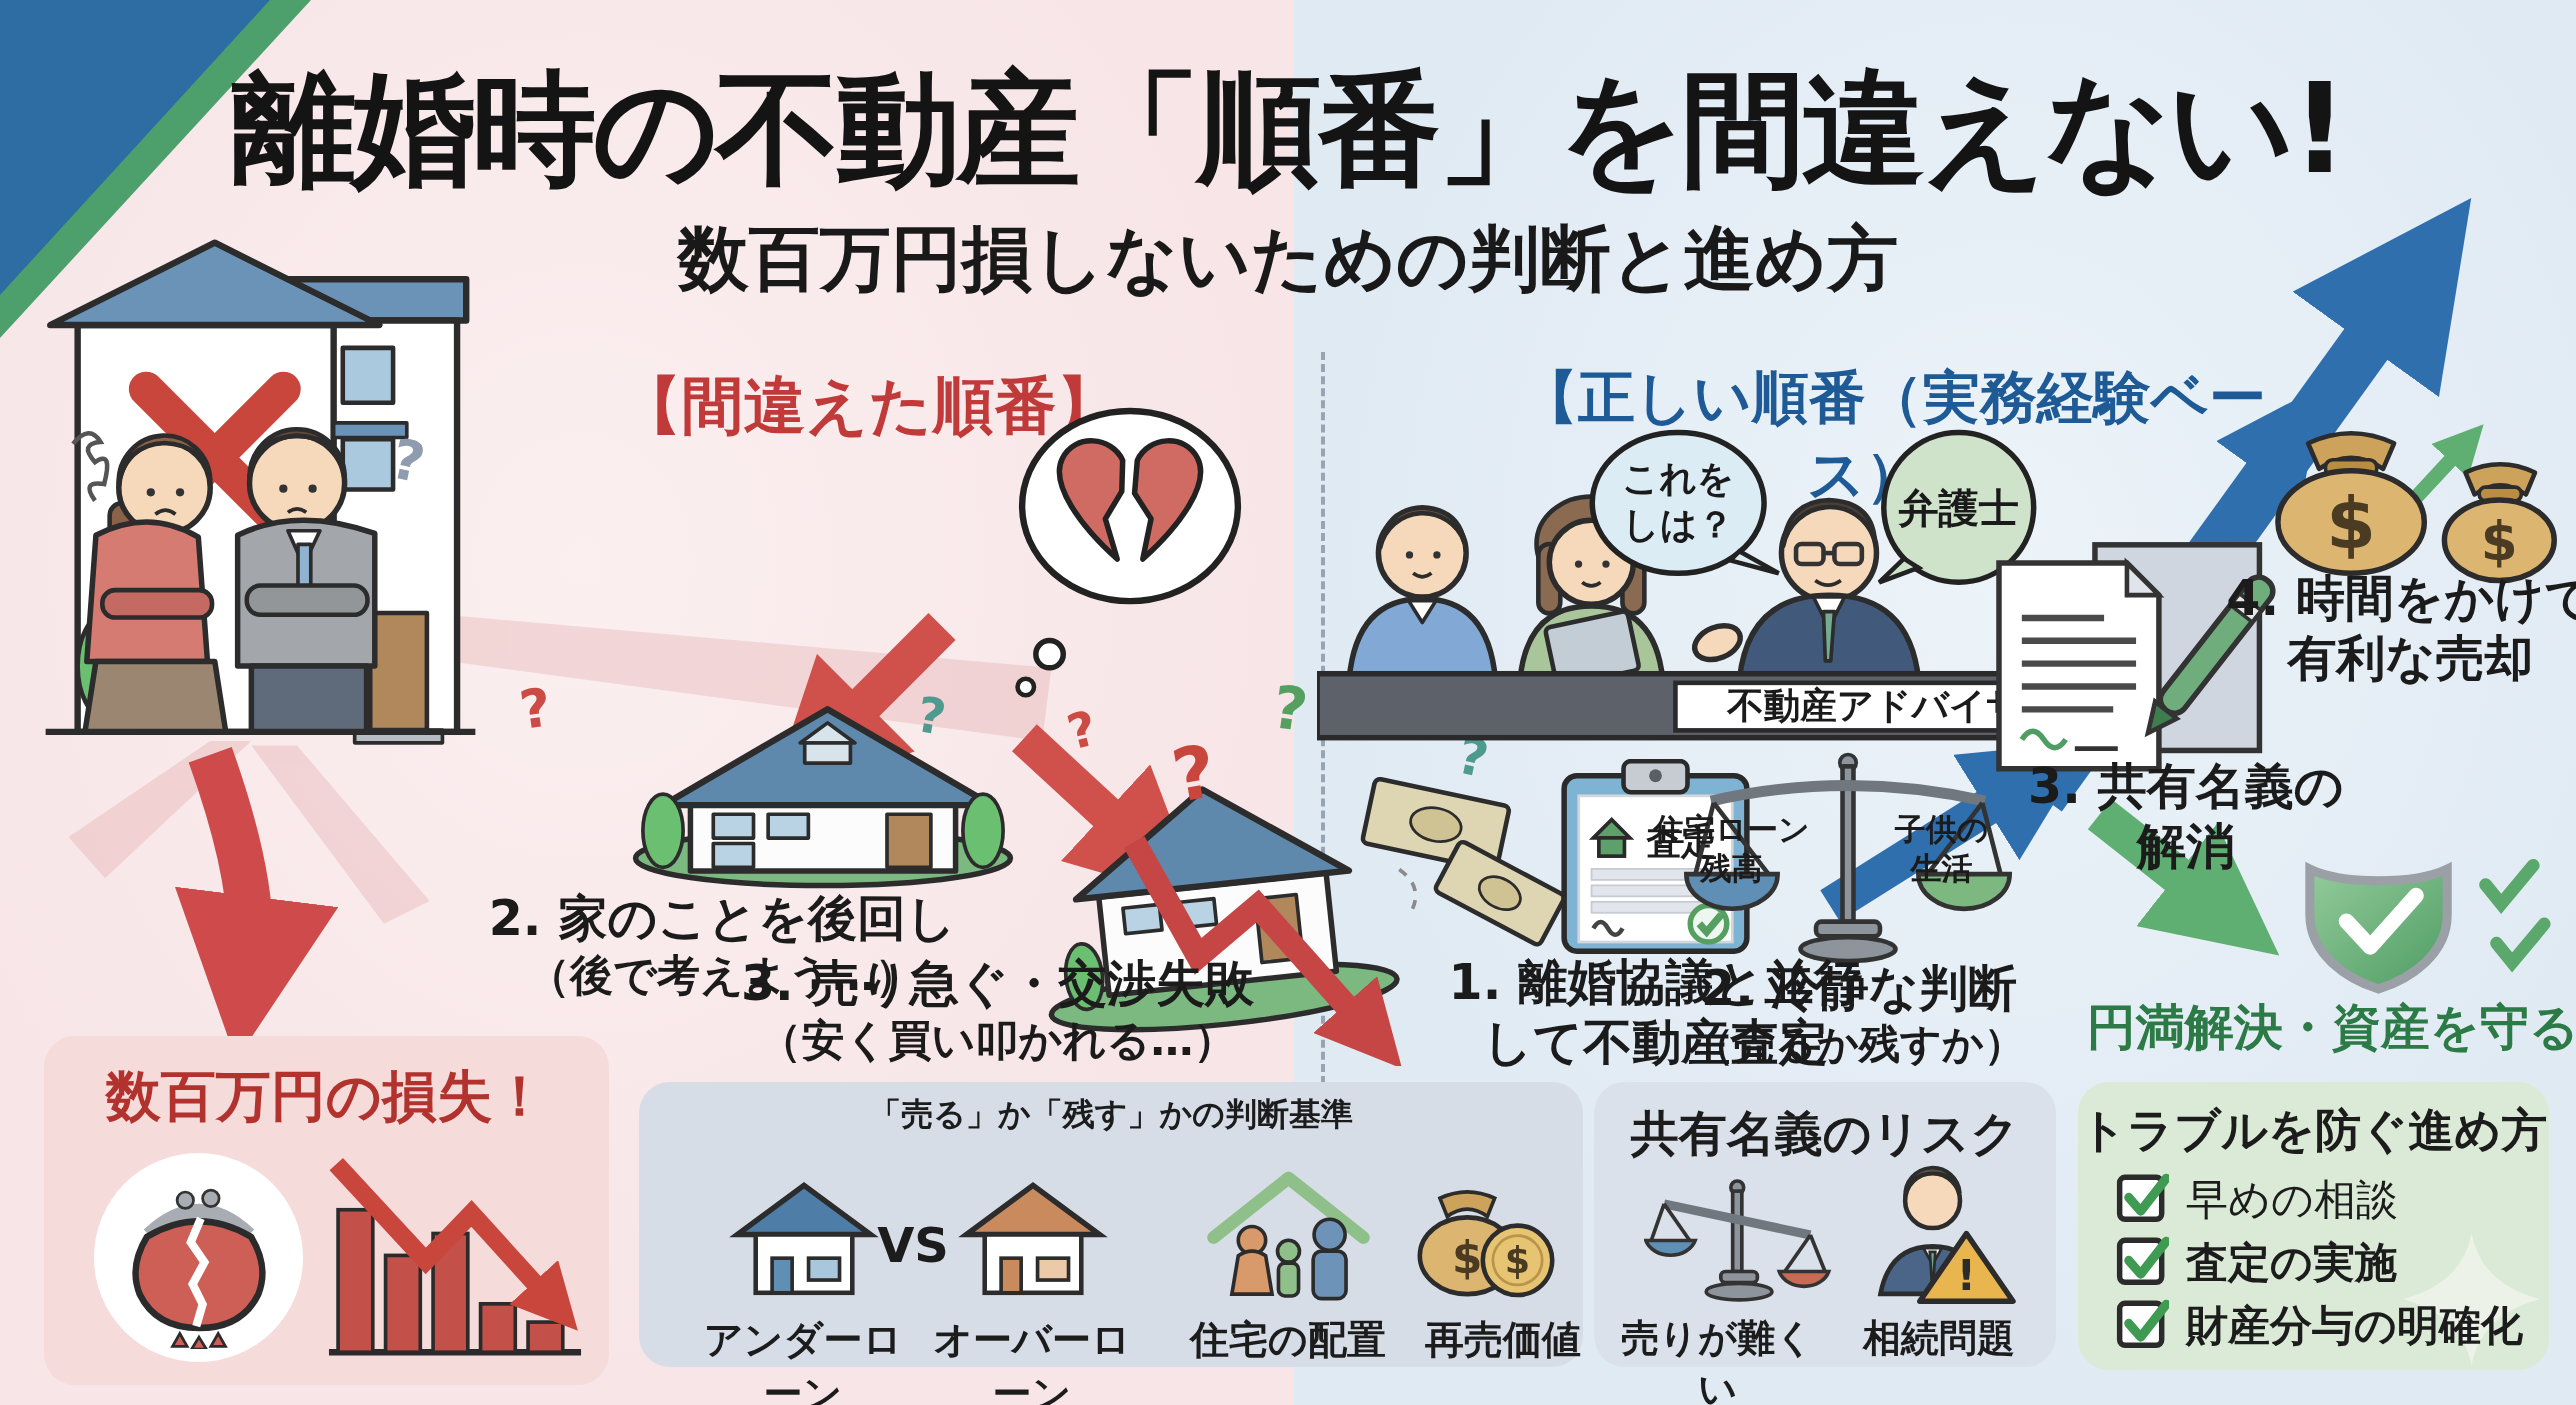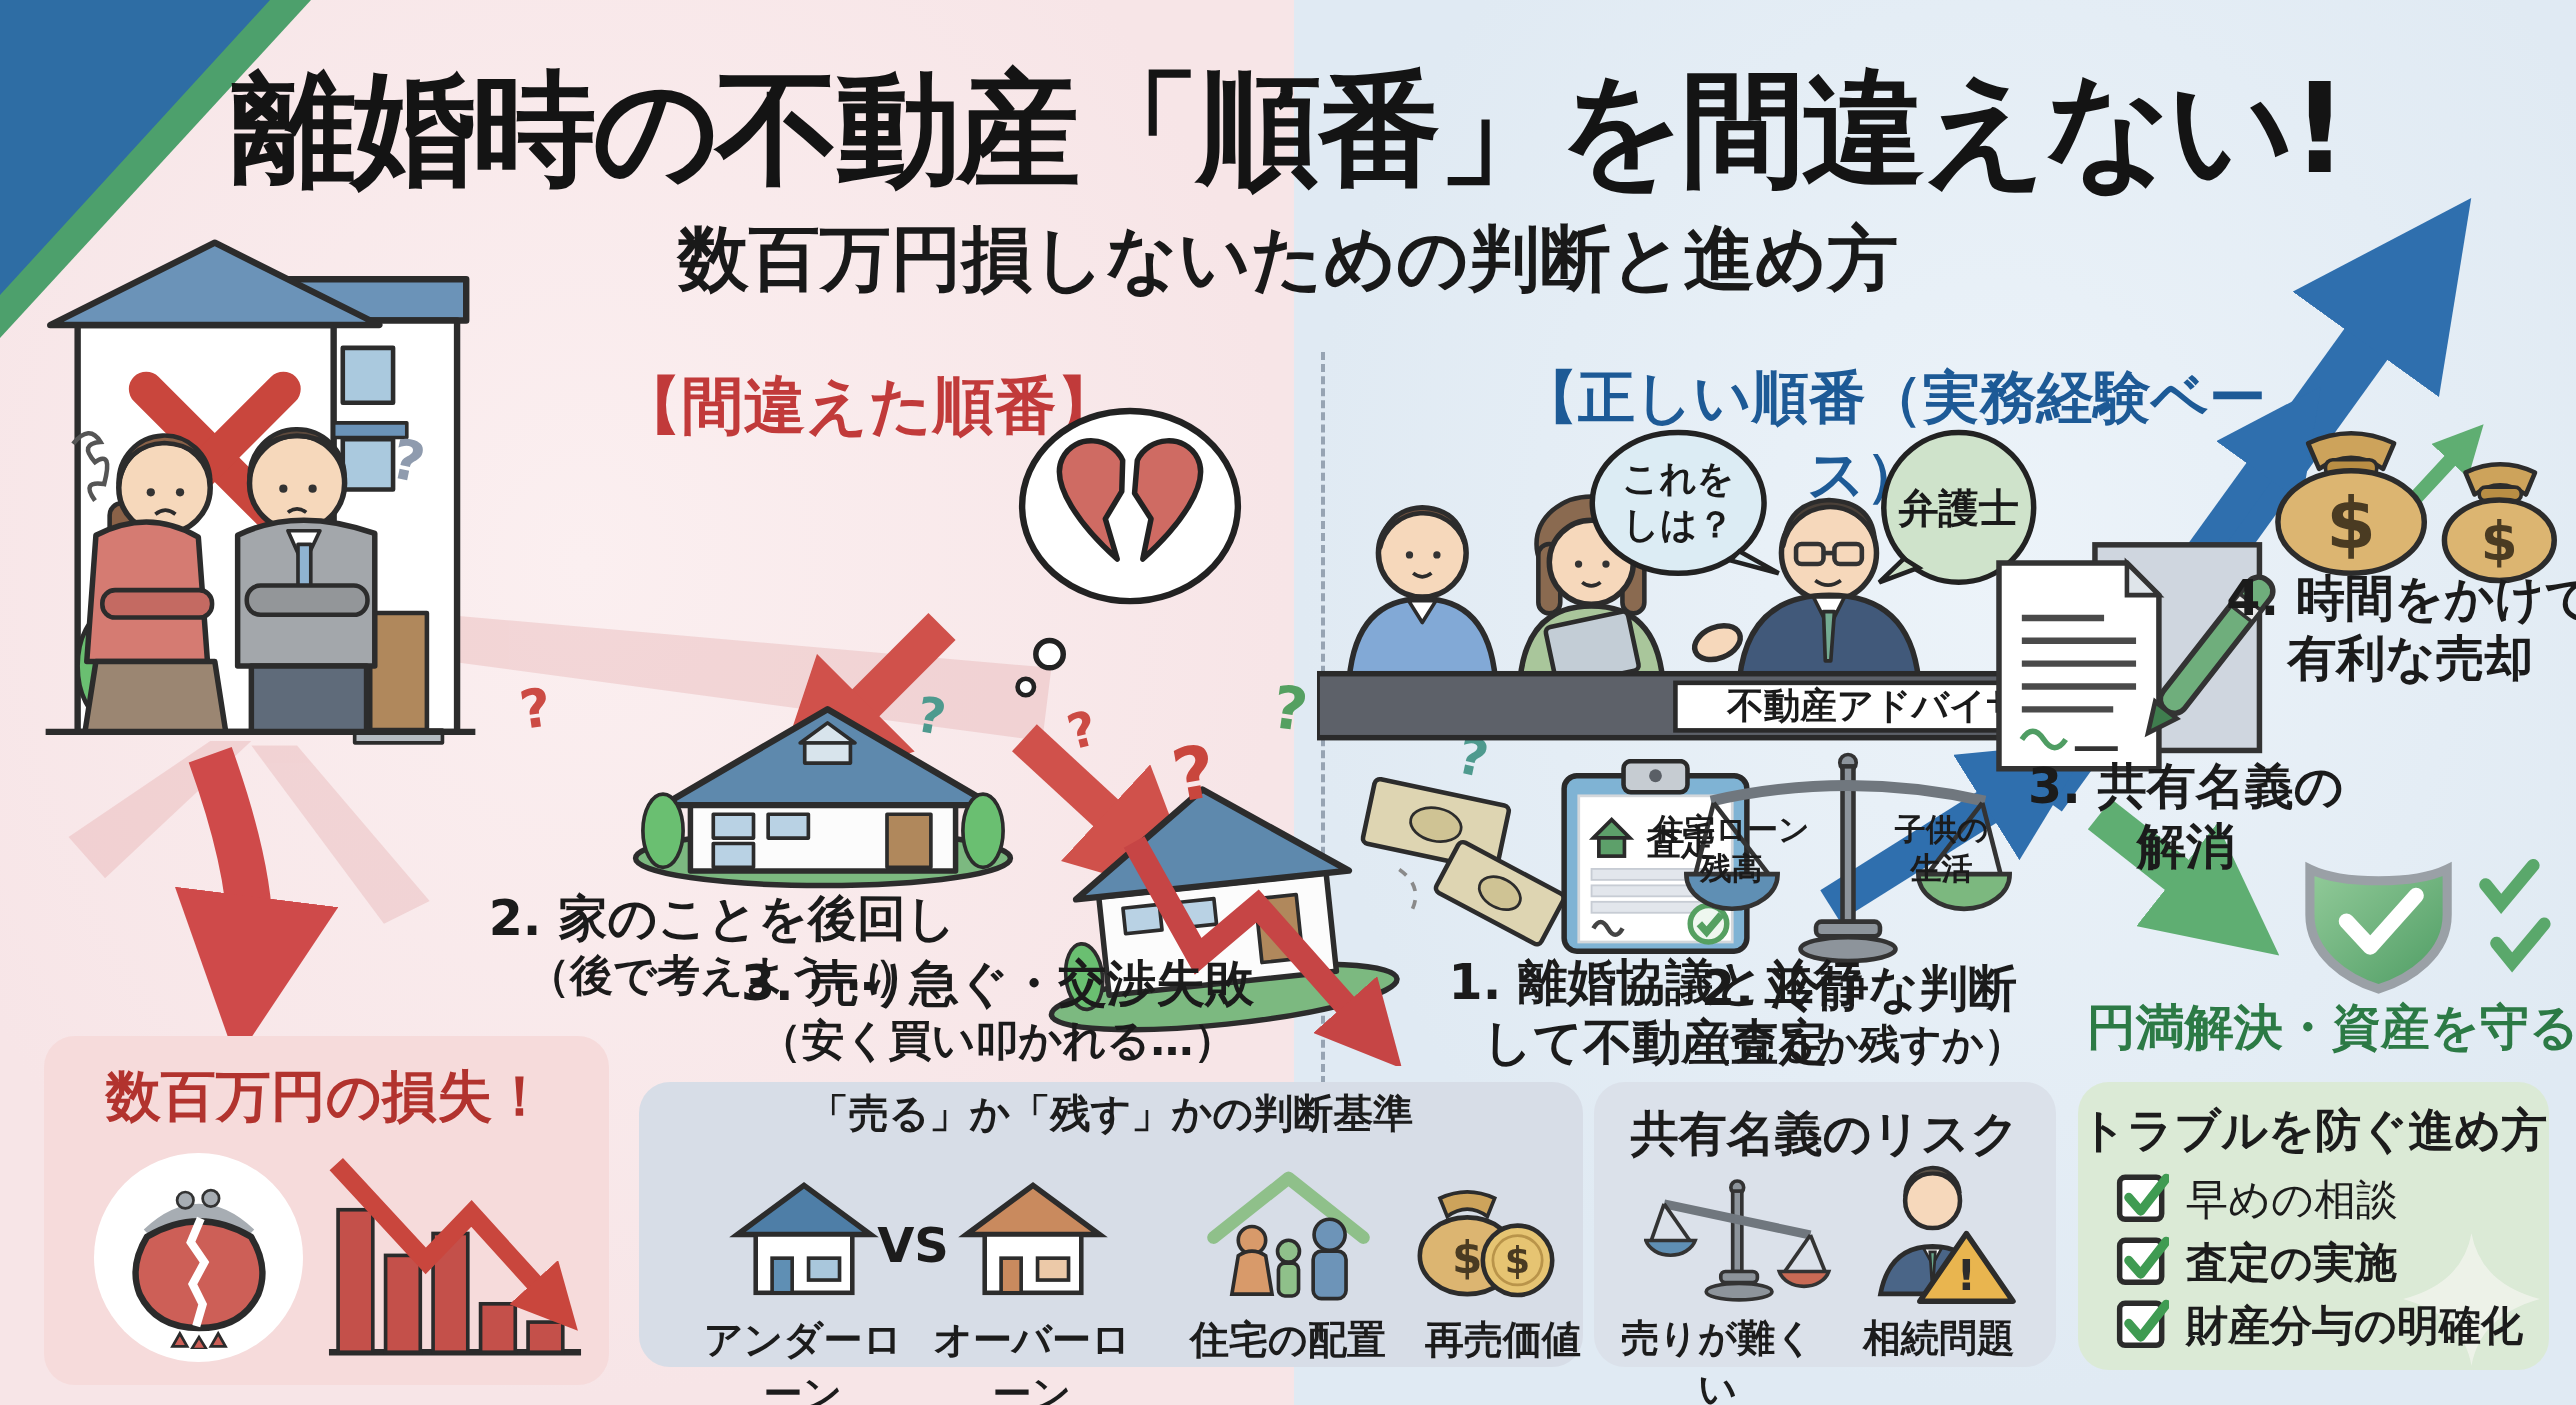--- a/index.html
+++ b/index.html
@@ -418,21 +418,21 @@
     <g stroke="#5aa86b" stroke-width="14" fill="none" stroke-linecap="round">
       <path d="M252,42 l17,21 l35,-42"></path>
       <path d="M264,106 l17,21 l35,-42"></path>
     </g>
   </svg>
   <div class="abs ctr" style="left:2086px;top:995px;width:494px;font-size:49px;font-weight:800;color:#2c7a45;">
     <span>円満解決・資産を守る</span>
   </div>
 
   <div class="panel" style="left:639px;top:1082px;width:944px;height:285px;background:#d7dde7;">
-    <div class="ptitle" style="top:4px;font-size:40px;"><span>「売る」か「残す」かの判断基準</span></div>
+    <div class="ptitle" style="top:11px;font-size:32px;"><span>「売る」か「残す」かの判断基準</span></div>
     <svg class="abs" style="left:87px;top:96px;" width="156" height="123" viewBox="0 0 170 135">
       <polygon points="12,62 85,8 158,62" fill="#4e7ea7" stroke="#2c2c2c" stroke-width="6"></polygon>
       <rect x="32" y="62" width="106" height="64" fill="#fff" stroke="#2c2c2c" stroke-width="5"></rect>
       <rect x="50" y="88" width="22" height="38" fill="#5f8fb4" stroke="#2c2c2c" stroke-width="4"></rect>
       <rect x="90" y="88" width="34" height="24" fill="#a9c7dc" stroke="#2c2c2c" stroke-width="4"></rect>
     </svg>
     <div class="abs ctr" style="left:233px;top:135px;width:82px;font-size:48px;font-weight:900;color:#1c1c1c;">VS</div>
     <svg class="abs" style="left:316px;top:96px;" width="156" height="123" viewBox="0 0 170 135">
       <polygon points="12,62 85,8 158,62" fill="#c98a5e" stroke="#2c2c2c" stroke-width="6"></polygon>
       <rect x="32" y="62" width="106" height="64" fill="#fff" stroke="#2c2c2c" stroke-width="5"></rect>

